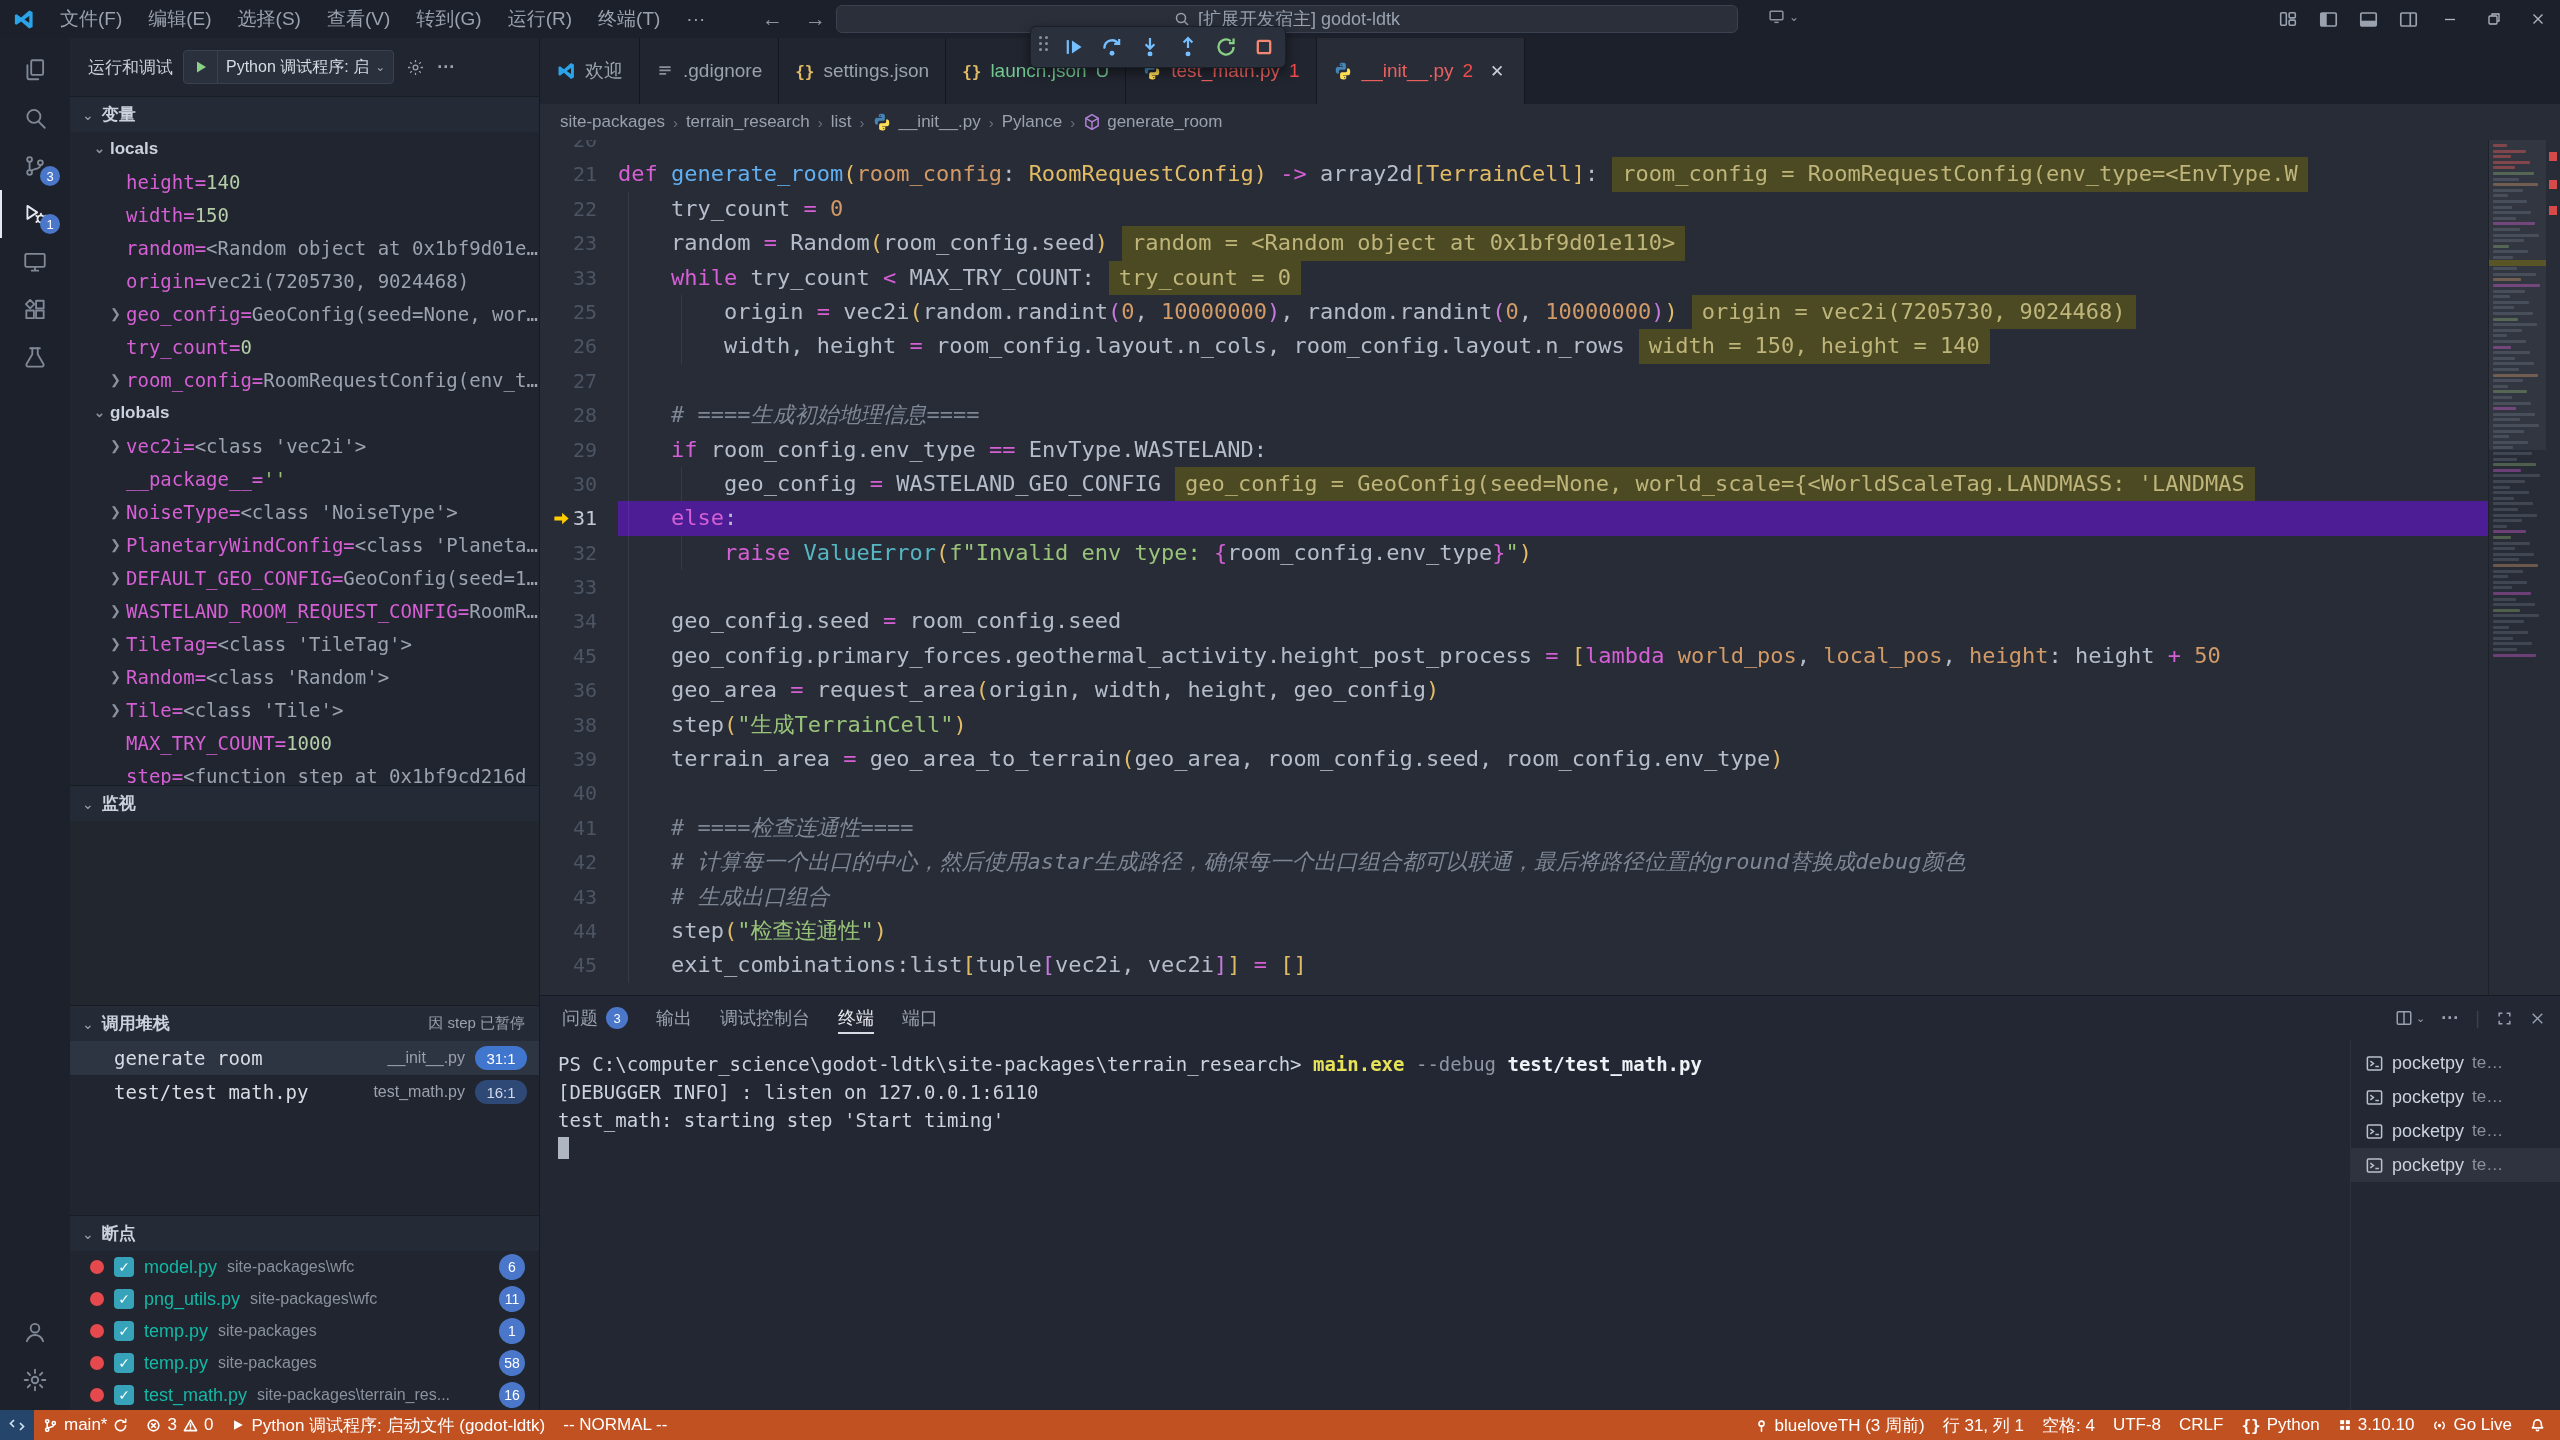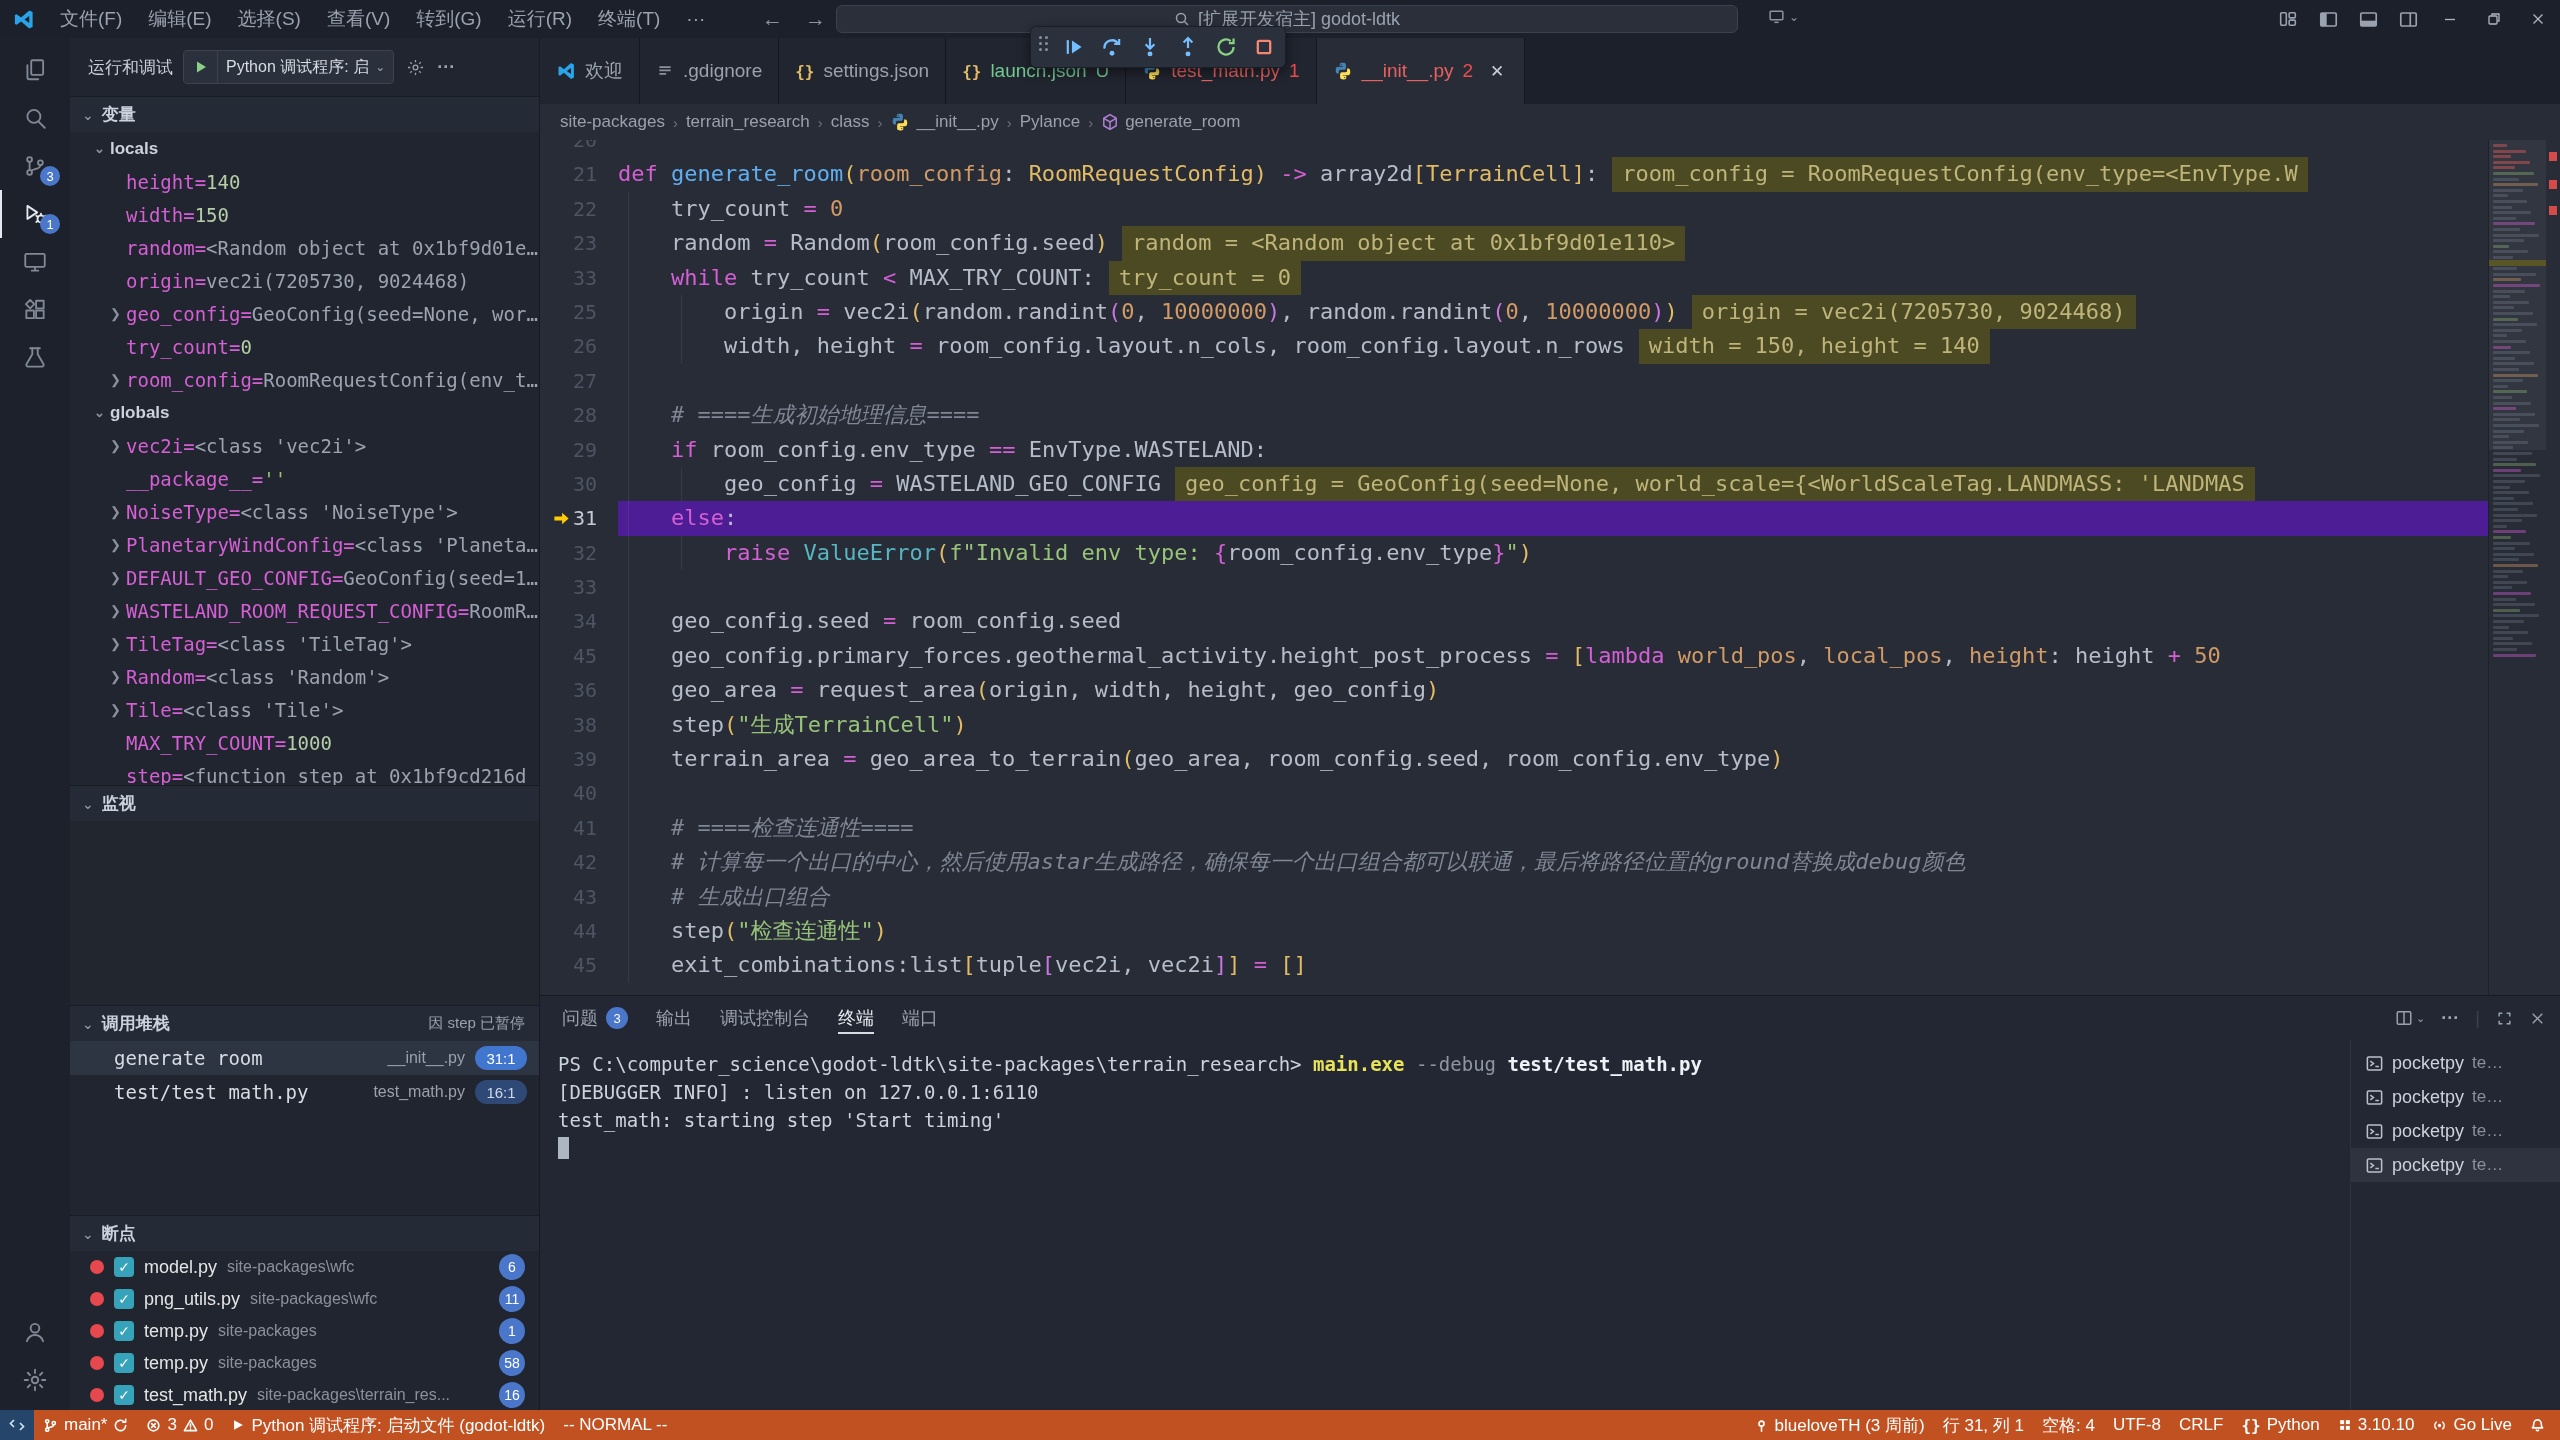--- a/index.html
+++ b/index.html
@@ -73,21 +73,21 @@
   .frame{ height:34px; display:flex; align-items:center; padding:0 12px 0 44px; gap:10px;}
   .frame.selected{ background:#2d3442; }
   .frame .fname{ font-family:"DejaVu Sans Mono",monospace; font-size:19px; color:#d7dce4; white-space:nowrap; overflow:hidden;}
   .frame .ffile{ margin-left:auto; color:#9aa1ad; font-size:16px; white-space:nowrap;}
   .frame .fpos{ min-width:52px; height:24px; border-radius:12px; background:#4176cf; color:#fff; font-size:15px; display:flex; align-items:center; justify-content:center; flex:none;}
   .frame .fpos.dim{ background:rgba(65,118,207,.45); color:#cfd9ea;}
   .bp-list{ flex:1; overflow:hidden;}
   .bp-row{ height:32px; display:flex; align-items:center; padding:0 14px 0 20px; gap:10px; white-space:nowrap; overflow:hidden;}
   .bp-dot{ width:14px; height:14px; border-radius:50%; background:#e5484d; flex:none;}
   .bp-check{ width:20px; height:20px; border-radius:4px; background:#36a3ba; color:#fff; display:flex; align-items:center; justify-content:center; font-size:14px; flex:none;}
-  .bp-file{ color:#e5e5e5; font-size:18px;}
+  .bp-file{ color:#14b8a6; font-size:18px;}
   .bp-path{ color:#8a919d; font-size:16px;}
   .bp-line{ margin-left:auto; min-width:26px; height:26px; border-radius:13px; background:#4a77c9; color:#fff; font-size:14px; display:flex; align-items:center; justify-content:center; flex:none; padding:0 5px;}
 
   
   .editorcol{ flex:1; display:flex; flex-direction:column; min-width:0;}
   .tabsrow{ height:66px; background:#1b202a; display:flex; align-items:stretch; position:relative;}
   .tab{ display:flex; align-items:center; gap:9px; padding:0 16px; background:#21252f; border-right:1px solid #14171f; color:#9aa2ad; font-size:19px; white-space:nowrap;}
   .tab.active{ background:#272c37; color:#c9cfda;}
   .tab .dec-U{ color:#73c991; }
   .tab .dec-red{ color:#f14c4c; }
@@ -650,21 +650,21 @@
     <div class="breadcrumbs" id="breadcrumbs">
         <span class="crumb">
           <span>site-packages</span>
         </span>
         <span class="crumb-sep">›</span>
         <span class="crumb">
           <span>terrain_research</span>
         </span>
         <span class="crumb-sep">›</span>
         <span class="crumb">
-          <span>class</span>
+          <span>list</span>
         </span>
         <span class="crumb-sep">›</span>
         <span class="crumb">
           <span>
             <svg width="20" height="20" viewBox="0 0 16 16">
               <path fill="#4584b6" d="M7.9 1.3c-2.7 0-2.5 1.2-2.5 1.2v1.7h2.6v.5H4s-1.8-.2-1.8 2.6 1.6 2.7 1.6 2.7h.9V8.5S4.6 7 6.2 7h2.6s1.5 0 1.5-1.5V3s.3-1.7-2.4-1.7zM6.6 2.3a.5.5 0 1 1 0 1 .5.5 0 0 1 0-1z"></path>
               <path fill="#ffde57" d="M8.1 14.7c2.7 0 2.5-1.2 2.5-1.2v-1.7H8v-.5h4s1.8.2 1.8-2.6-1.6-2.7-1.6-2.7h-.9v1.5S11.4 9 9.8 9H7.2s-1.5 0-1.5 1.5V13s-.3 1.7 2.4 1.7zm1.3-1a.5.5 0 1 1 0-1 .5.5 0 0 1 0 1z"></path>
             </svg>
           </span>
           <span>__init__.py</span>

